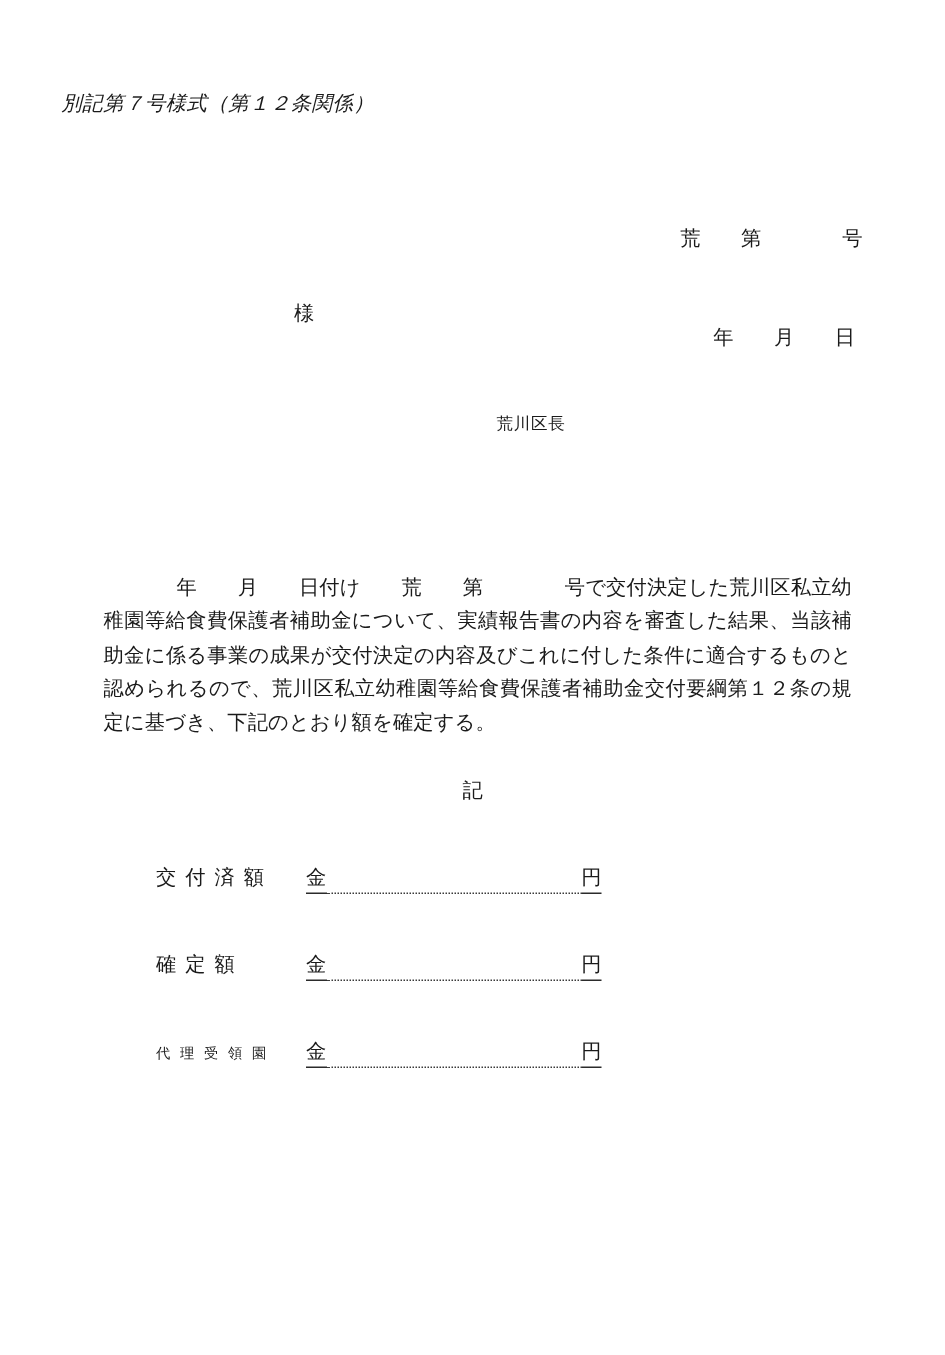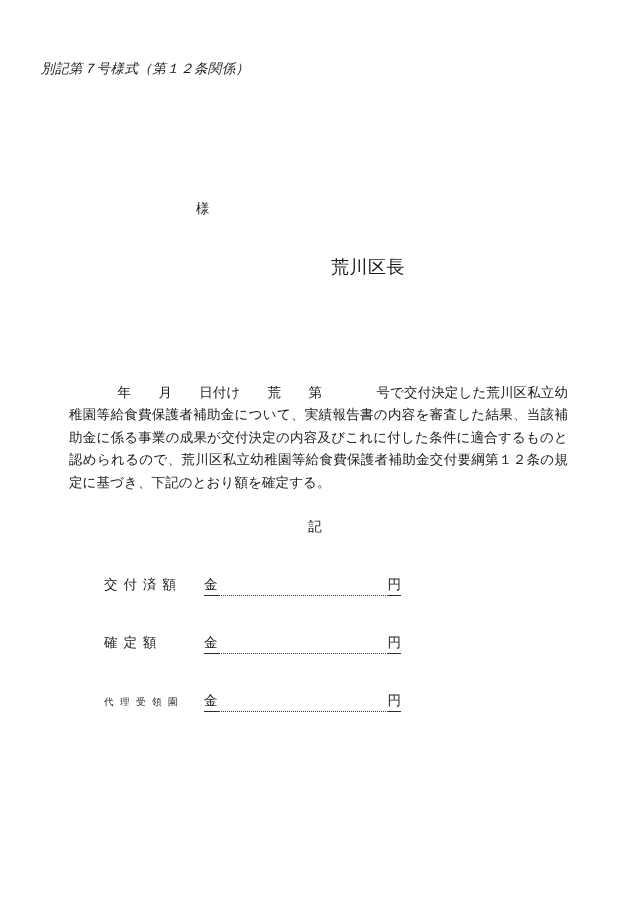--- a/index.html
+++ b/index.html
@@ -55,22 +55,22 @@
     left: 196px;
     top: 200px;
     font-size: 13.5px;
     white-space: pre;
   }
 
   
   .issuer {
     position: absolute;
     left: 331px;
-    top: 255px;
-    font-size: 18px;
+    top: 275px;
+    font-size: 11px;
     letter-spacing: 0.5px;
     white-space: nowrap;
   }
 
   
   .subject {
     position: absolute;
     left: 104px;
     top: 340px;
     font-size: 13.5px;
@@ -146,20 +146,24 @@
     height: 14px;
   }
 </style>
 </head>
 <body>
 
 <div class="page">
 
   <div class="form-no">別記第７号様式（第１２条関係）</div>
 
+  <div class="doc-meta">
+    <span class="doc-number">荒　　第　　　　号</span>
+    <span class="doc-date">年　　月　　日</span>
+  </div>
 
   <div class="addressee">様</div>
 
   <div class="issuer">荒川区長</div>
 
 
   <div class="body-text">年　　月　　日付け　　荒　　第　　　　号で交付決定した荒川区私立幼稚園等給食費保護者補助金について、実績報告書の内容を審査した結果、当該補助金に係る事業の成果が交付決定の内容及びこれに付した条件に適合するものと認められるので、荒川区私立幼稚園等給食費保護者補助金交付要綱第１２条の規定に基づき、下記のとおり額を確定する。</div>
 
   <div class="kichu">記</div>
 

